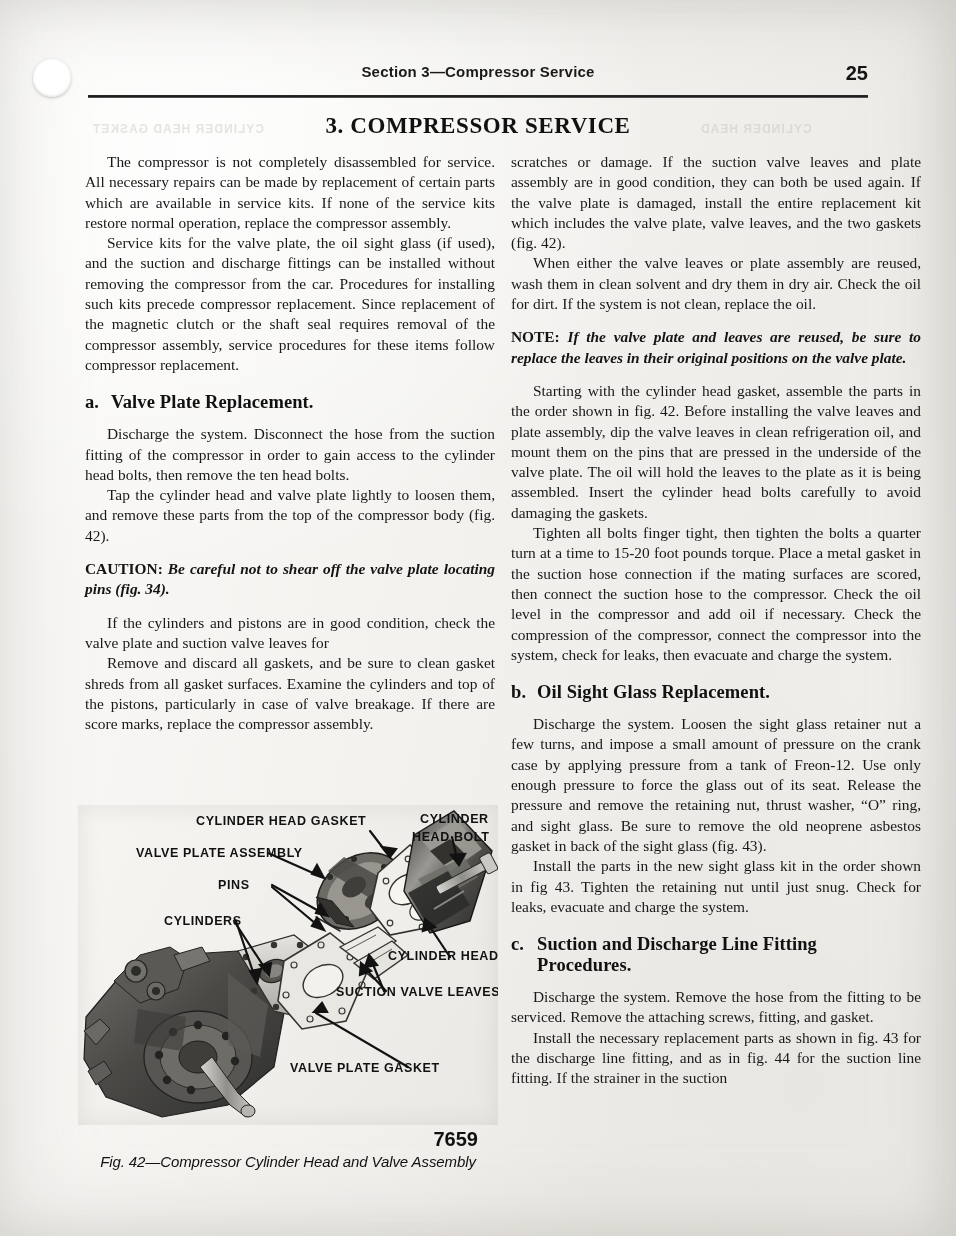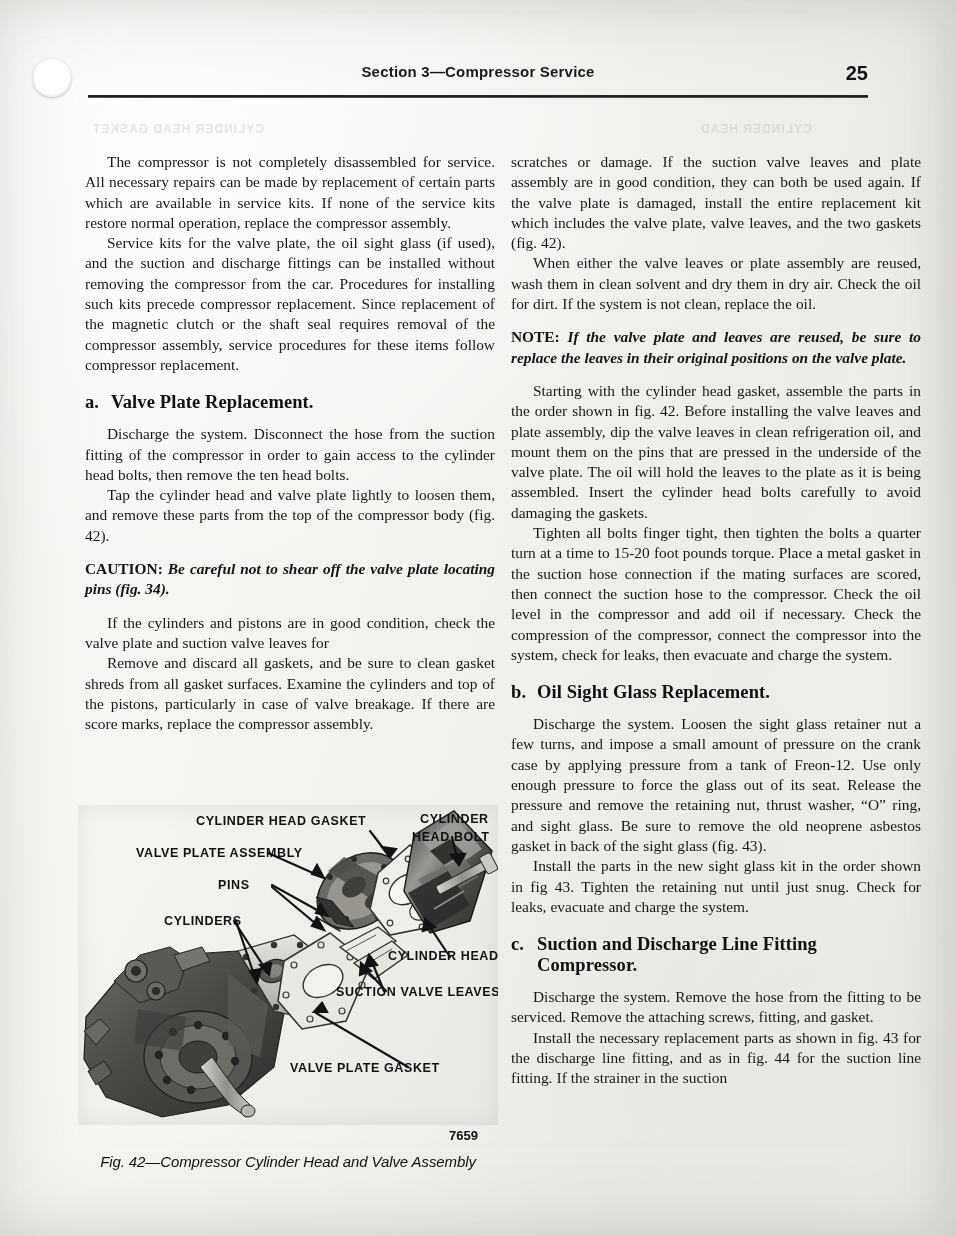--- a/index.html
+++ b/index.html
@@ -109,21 +109,21 @@
     background:linear-gradient(118deg,#f6f5f2 0%,#efeeea 55%,#eae8e4 100%);
     box-shadow:inset 0 0 22px rgba(180,177,170,.30);
     overflow:hidden;
   }
   .figsvg{position:absolute;left:0;top:0;}
 
   .fignum{
     position:absolute;left:78px;top:1128px;width:420px;
     text-align:right;padding-right:20px;
     font-family:"Liberation Sans",sans-serif;
-    font-size:13px;font-weight:700;color:#111;
+    font-size:20px;font-weight:700;color:#111;
     box-sizing:border-box;
   }
   .figcap{
     position:absolute;left:78px;top:1153px;width:420px;
     text-align:center;
     font-family:"Liberation Sans",sans-serif;
     font-style:italic;font-weight:400;
     font-size:15px;color:#111;letter-spacing:-.1px;
   }
 
@@ -148,20 +148,21 @@
   <div class="ghost" style="left:120px;top:1090px;font-size:13px;letter-spacing:1px;">Fig. 40—Compressor Mounting</div>
 
   <div class="hole"></div>
 
   <div class="runhead">
     <div class="title">Section 3—Compressor Service</div>
     <div class="pageno">25</div>
   </div>
   <div class="rule"></div>
 
+  <div class="sectitle">3.  COMPRESSOR  SERVICE</div>
 
   <div class="col col-left">
 
     <p class="body">The compressor is not completely disassembled for service. All necessary repairs can be made by replacement of certain parts which are available in service kits. If none of the service kits restore normal operation, replace the compressor assembly.</p>
     <p class="body">Service kits for the valve plate, the oil sight glass (if used), and the suction and discharge fittings can be installed without removing the compressor from the car. Procedures for installing such kits precede compressor replacement. Since replacement of the magnetic clutch or the shaft seal requires removal of the compressor assembly, service procedures for these items follow compressor replacement.</p>
 
     <h3 class="sub">
       <span class="lt">a.</span><span>Valve Plate Replacement.</span>
     </h3>
 
@@ -186,21 +187,21 @@
 
     <h3 class="sub">
       <span class="lt">b.</span><span>Oil Sight Glass Replacement.</span>
     </h3>
 
     <p class="body gap-top">Discharge the system. Loosen the sight glass retainer nut a few turns, and impose a small amount of pressure on the crank case by applying pressure from a tank of Freon-12. Use only enough pressure to force the glass out of its seat. Release the pressure and remove the retaining nut, thrust washer, “O” ring, and sight glass. Be sure to remove the old neoprene asbestos gasket in back of the sight glass (fig. 43).</p>
     <p class="body">Install the parts in the new sight glass kit in the order shown in fig 43. Tighten the retaining nut until just snug. Check for leaks, evacuate and charge the system.</p>
 
     <h3 class="sub">
       <span class="lt">c.</span><span>Suction and Discharge Line Fitting</span>
-      <span class="hang">Compressor.</span>
+      <span class="hang">Procedures.</span>
     </h3>
 
     <p class="body gap-top">Discharge the system. Remove the hose from the fitting to be serviced. Remove the attaching screws, fitting, and gasket.</p>
     <p class="body">Install the necessary replacement parts as shown in fig. 43 for the discharge line fitting, and as in fig. 44 for the suction line fitting. If the strainer in the suction</p>
   </div>
 
   <div class="figure">
     <div class="figwrap">
       <svg class="figsvg" width="420" height="320" viewBox="0 0 420 320">
         <defs>

